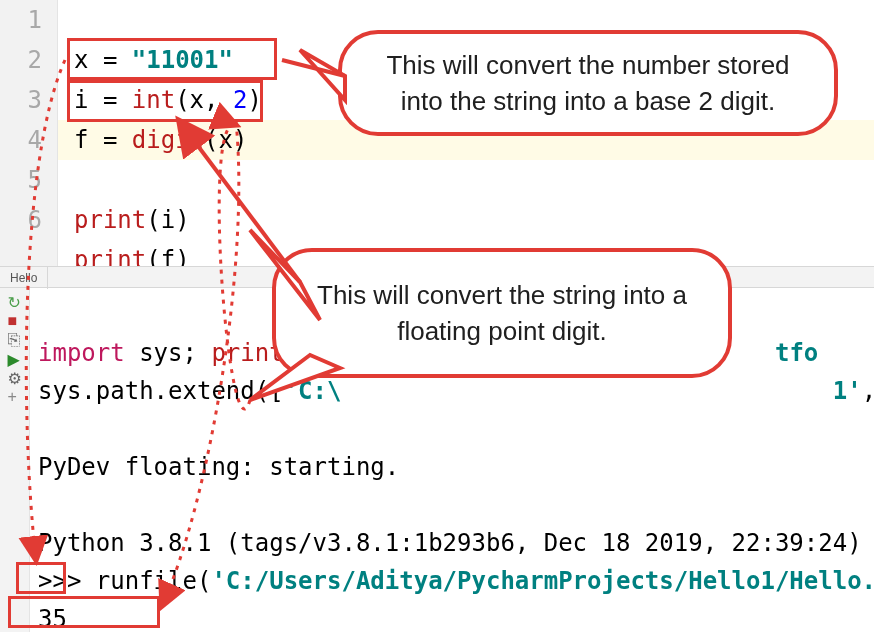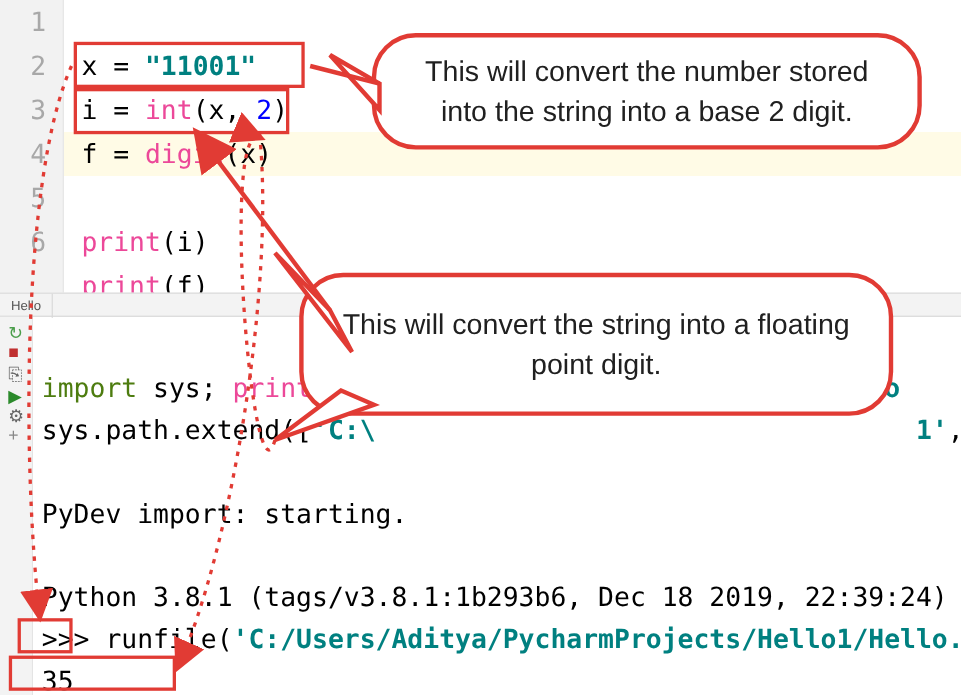--- a/index.html
+++ b/index.html
@@ -24,22 +24,22 @@
   }
   .ln {
     position: absolute; left: 0; width: 42px; text-align: right;
     font: 24px/40px Consolas, monospace; color: #a8a8a8;
   }
   .code {
     position: absolute; left: 74px; top: 0;
     font: 24px/40px Consolas, monospace; color: #000;
     white-space: pre;
   }
-  .kw  { color: #4d7c0f; }   
-  .bi  { color: #ec4899; }
+  .kw  { color: #be185d; }   
+  .bi  { color: #b91c1c; }
   .str { color: #008080; font-weight: bold; }
   .num { color: #0000ff; }
   .curline {
     position:absolute; left:58px; top:120px; width:816px; height:40px;
     background:#fffbe6;
   }
 
   
   .codebox {
     position:absolute; border:3px solid #e13b34; background:transparent;
@@ -129,35 +129,35 @@
     <span class="tbtn" style="color:#666">⎘</span>
     <span class="tbtn" style="color:#2b8a2b">▶</span>
     <span class="tbtn" style="color:#666">⚙</span>
     <span class="tbtn" style="color:#888">+</span>
   </div>
 
   <div class="console">
 <span><span class="kw">import</span><span> sys; </span><span class="bi">print</span><span>(</span><span class="s">'Py</span>                              <span class="s">tfo</span></span>
 <span><span>sys.path.extend([</span><span class="s">'C:\</span>                                  <span class="s">1'</span><span>,</span></span>
 <span> </span>
-<span>PyDev import: starting.</span>
+<span>PyDev floating: starting.</span>
 <span> </span>
 <span>Python 3.8.1 (tags/v3.8.1:1b293b6, Dec 18 2019, 22:39:24) [MSC</span>
 <span><span>&gt;&gt;&gt; runfile(</span><span class="s">'C:/Users/Aditya/PycharmProjects/Hello1/Hello.py'</span></span>
 <span>35</span>
 
   </div>
 
   <div class="outbox" style="left:16px; top:562px; width:50px; height:32px"></div>
   <div class="outbox" style="left:8px;  top:596px; width:152px; height:32px"></div>
 
   <div class="callout" style="left:338px; top:30px; width:500px; height:106px">
     <span>This will convert the number stored into the string into a base 2 digit.</span>
   </div>
-  <div class="callout" style="left:272px; top:248px; width:540px; height:130px">
+  <div class="callout" style="left:272px; top:248px; width:460px; height:130px">
     <span>This will convert the string into a floating point digit.</span>
   </div>
 
   <svg class="overlay">
     <defs>
       <marker id="arr" markerWidth="10" markerHeight="10" refX="8" refY="5" orient="auto">
         <path d="M0,0 L10,5 L0,10 z" fill="#e13b34"></path>
       </marker>
     </defs>
 

